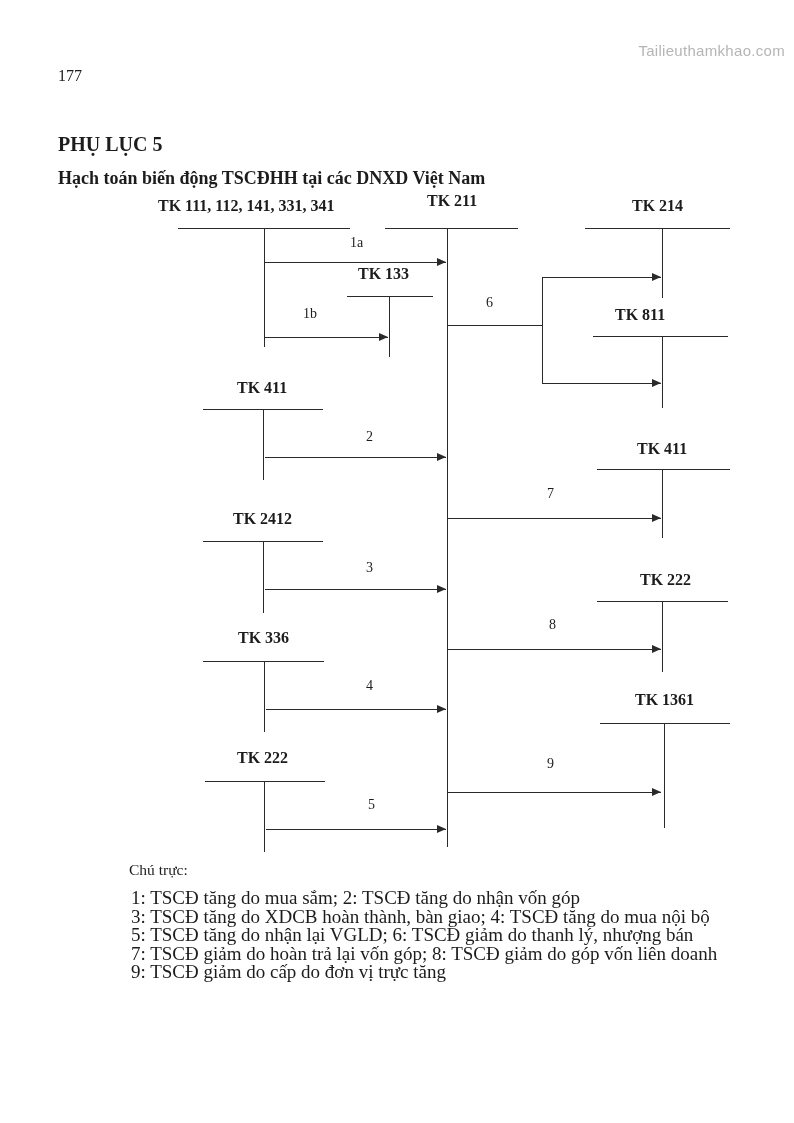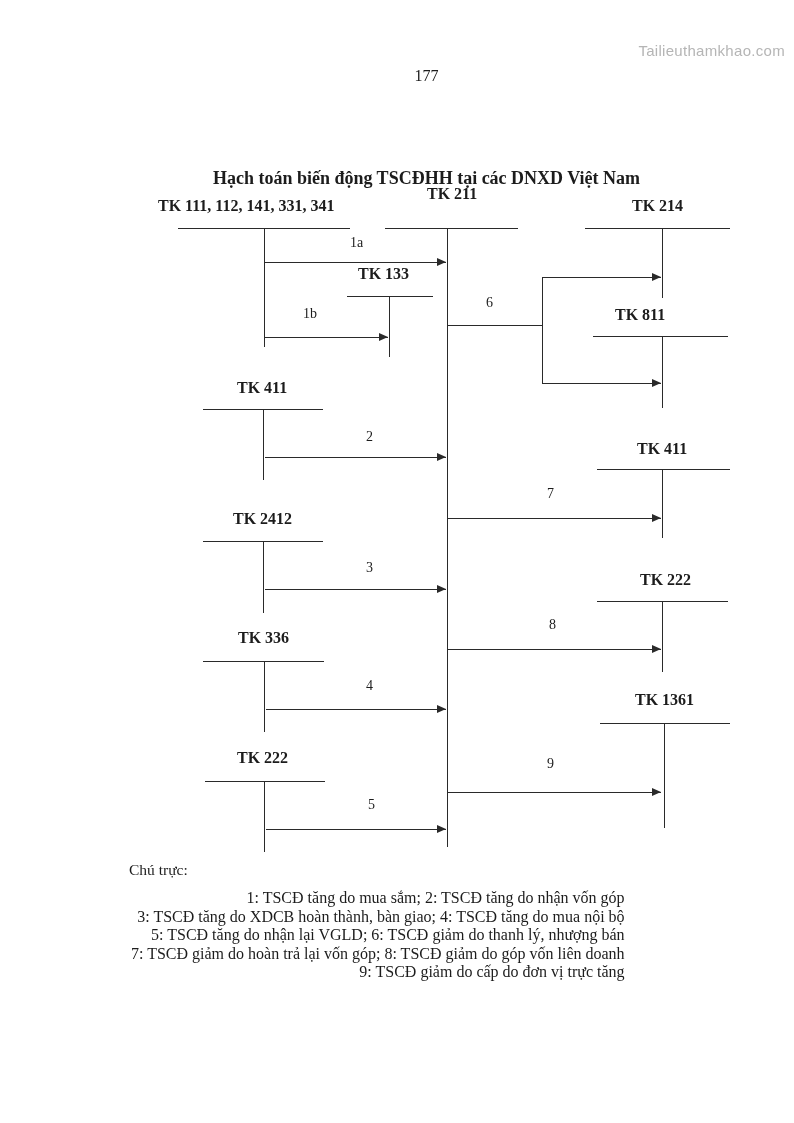--- a/index.html
+++ b/index.html
@@ -1,38 +1,38 @@
 <!DOCTYPE html>
 <html><head>
 <meta charset="utf-8">
 <style>
   html,body{margin:0;padding:0;background:#e8e8e8;}
   .page{
     position:relative;width:794px;height:1123px;background:#ffffff;
     font-family:"Liberation Serif","DejaVu Serif",serif;color:#1c1c1c;
     margin:0 auto;overflow:hidden;
   }
-  .centered{position:absolute;left:58px;width:737px;text-align:center;white-space:nowrap;}
+  .centered{position:absolute;left:58px;width:737px;text-align:left;white-space:nowrap;}
   .watermark{position:absolute;top:6px;right:9px;font-size:15px;color:#b5b5b5;
     font-family:"Liberation Sans","DejaVu Sans",sans-serif;letter-spacing:.3px;margin-top:36px;}
   .pgnum{top:67px;font-size:16px;}
   .doc-title{top:133px;font-size:20px;font-weight:bold;}
   .doc-subtitle{top:168px;font-size:18px;font-weight:bold;}
 
   .hline{position:absolute;height:1px;background:#2a2a2a;}
   .vline{position:absolute;width:1px;background:#2a2a2a;}
   .arrow{position:absolute;height:1px;background:#2a2a2a;}
   .arrow::after{content:"";position:absolute;right:0;top:-4px;width:0;height:0;
     border-left:9px solid #2a2a2a;border-top:4px solid transparent;border-bottom:4px solid transparent;}
   .lbl{position:absolute;font-size:16px;white-space:nowrap;font-weight:bold;}
   .num{position:absolute;font-size:14px;}
 
   
   .L-cash{left:158px;top:197px}
-  .L-211{left:427px;top:185px}
+  .L-211{left:427px;top:192px}
   .L-214{left:632px;top:197px}
   .L-133{left:358px;top:265px}
   .L-811{left:615px;top:306px}
   .L-411L{left:237px;top:379px}
   .L-411R{left:637px;top:440px}
   .L-2412{left:233px;top:510px}
   .L-222R{left:640px;top:571px}
   .L-336{left:238px;top:629px}
   .L-1361{left:635px;top:691px}
   .L-222L{left:237px;top:749px}
@@ -86,30 +86,31 @@
   .N-2{left:366px;top:429px}
   .N-3{left:366px;top:560px}
   .N-4{left:366px;top:678px}
   .N-5{left:368px;top:797px}
   .N-6{left:486px;top:295px}
   .N-7{left:547px;top:486px}
   .N-8{left:549px;top:617px}
   .N-9{left:547px;top:756px}
 
   .legend-heading{position:absolute;left:129px;top:861px;font-size:15.5px;}
-  .legend-list{position:absolute;left:131px;top:889px;font-size:16px;line-height:18.6px;white-space:nowrap;text-align:right;}
+  .legend-list{position:absolute;left:131px;top:889px;font-size:19px;line-height:18.6px;white-space:nowrap;}
 </style>
 </head>
 <body>
 
 <div class="page">
 
   <div class="watermark">Tailieuthamkhao.com</div>
 
   <div class="centered pgnum">177</div>
+  <div class="centered doc-title">PHỤ LỤC 5</div>
   <div class="centered doc-subtitle">Hạch toán biến động TSCĐHH tại các DNXD Việt Nam</div>
 
   <div>
 
     <div class="lbl L-cash">TK 111, 112, 141, 331, 341</div>
     <div class="lbl L-211">TK 211</div>
     <div class="lbl L-214">TK 214</div>
     <div class="lbl L-133">TK 133</div>
     <div class="lbl L-811">TK 811</div>
     <div class="lbl L-411L">TK 411</div>

